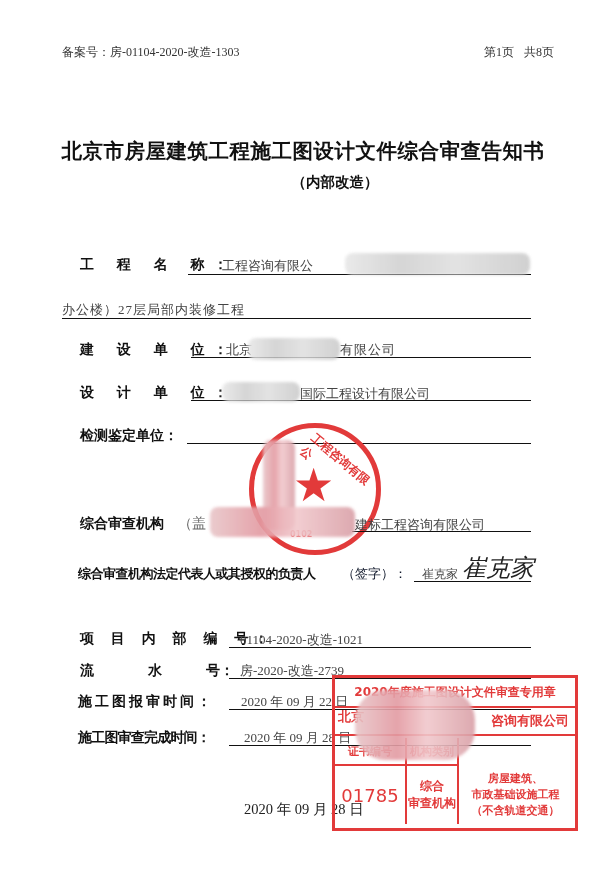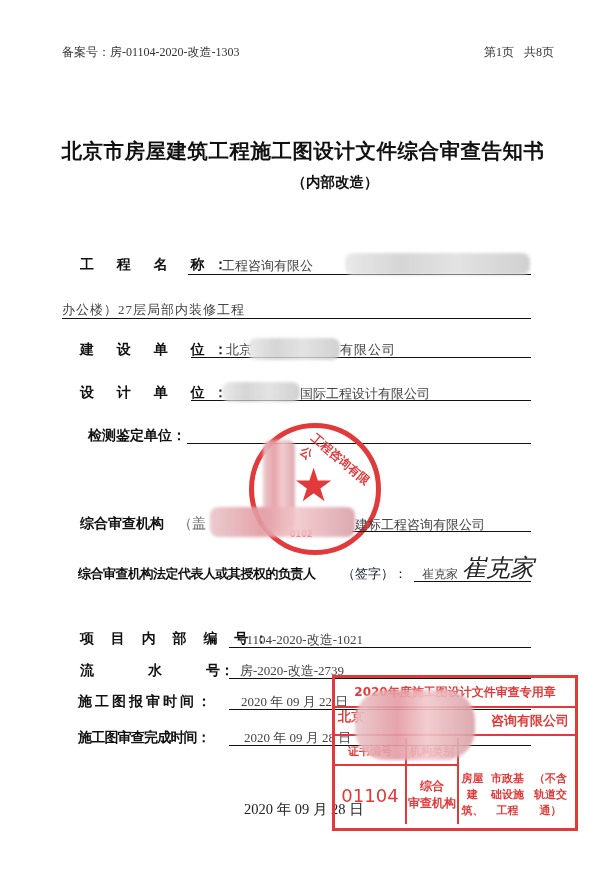--- a/index.html
+++ b/index.html
@@ -41,21 +41,21 @@
 <div class="abs line" style="left:191px; top:357px; width:340px;"></div>
 <div class="abs val" style="left:226px; top:341px;">北京</div>
 <div class="abs blur" style="left:248px; top:338px; width:92px; height:22px;"></div>
 <div class="abs val" style="left:340px; top:341px; letter-spacing:1px;">有限公司</div>
 
 <div class="abs lbl" style="left:80px; top:384px; letter-spacing:9px;">设 计 单 位：</div>
 <div class="abs line" style="left:191px; top:400px; width:340px;"></div>
 <div class="abs blur" style="left:222px; top:382px; width:78px; height:20px;"></div>
 <div class="abs val" style="left:300px; top:385px;">国际工程设计有限公司</div>
 
-<div class="abs lbl" style="left:80px; top:427px;margin-left:8px;">检测鉴定单位：</div>
+<div class="abs lbl" style="left:80px; top:427px;">检测鉴定单位：</div>
 <div class="abs line" style="left:187px; top:443px; width:344px;"></div>
 
 <div class="abs seal-round" style="left:249px; top:423px; width:122px; height:122px;"></div>
 <div class="abs seal-text" style="left:318px; top:430px; font-size:12px; transform:rotate(40deg); transform-origin:left top; width:80px;">工程咨询有限公</div>
 <div class="abs seal-text" style="left:293px; top:462px; font-size:46px; line-height:46px;">★</div>
 <div class="abs seal-text" style="left:290px; top:530px; font-size:8px;">0102</div>
 <div class="abs blurred-pink" style="left:263px; top:440px; width:32px; height:90px;"></div>
 
 <div class="abs lbl" style="left:80px; top:515px;">综合审查机构</div>
 <div class="abs val" style="left:178px; top:515px; font-size:14px; color:#666;">（盖</div>
@@ -87,23 +87,23 @@
 <div class="abs line" style="left:229px; top:745px; width:302px;"></div>
 <div class="abs val" style="left:244px; top:729px;">2020 年 09 月 28 日</div>
 
 <div class="abs val" style="left:244px; top:800px; font-size:14.5px; color:#222;">2020 年 09 月 28 日</div>
 
 <div class="abs rect-stamp" style="left:332px; top:675px; width:240px; height:150px;">
   <div class="cell" style="left:0; top:0; width:240px; height:28px; border-bottom-width:2px; font-size:12px;">2020年度施工图设计文件审查专用章</div>
   <div class="cell" style="left:0; top:30px; width:240px; height:28px; border-bottom-width:2px; font-size:13px; justify-content:flex-end; padding-right:6px; box-sizing:border-box;">咨询有限公司</div>
   <div class="cell" style="left:0; top:60px; width:70px; height:26px; border-bottom-width:2px; border-right-width:2px; font-size:11px;">证书编号</div>
   <div class="cell" style="left:72px; top:60px; width:50px; height:26px; border-bottom-width:2px; border-right-width:2px; font-size:11px;">机构类别</div>
-  <div class="cell" style="left:0; top:88px; width:70px; height:58px; border-right-width:2px; font-size:18px; font-weight:normal;">01104</div>
+  <div class="cell" style="left:0; top:88px; width:70px; height:58px; border-right-width:2px; font-size:18px; font-weight:normal;">01785</div>
   <div class="cell" style="left:72px; top:88px; width:50px; height:58px; border-right-width:2px; font-size:12px; white-space:pre-line;">综合
 审查机构</div>
-  <div class="cell" style="left:124px; top:88px; width:113px; height:58px; flex-direction:row; font-size:11px; line-height:16px;">
+  <div class="cell" style="left:124px; top:88px; width:113px; height:58px; flex-direction:column; font-size:11px; line-height:16px;">
     <span>房屋建筑、</span>
     <span>市政基础设施工程</span>
     <span>（不含轨道交通）</span>
   </div>
 </div>
 <div class="abs seal-text" style="left:338px; top:708px; font-size:13px;">北京</div>
 <div class="abs blurred-pink" style="left:355px; top:690px; width:120px; height:70px; border-radius:30px;"></div>
 
 </body></html>

